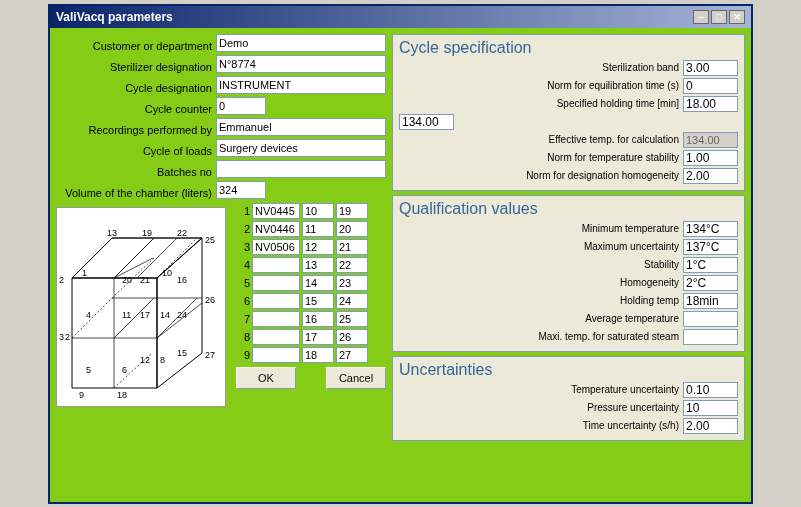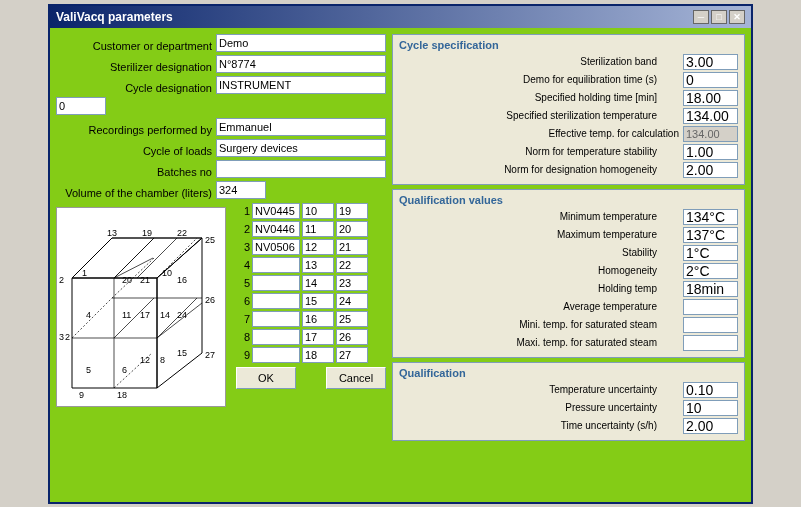--- a/index.html
+++ b/index.html
@@ -112,22 +112,22 @@
     .table-cell-input {
       width: 48px;
       height: 16px;
       border: 1px solid #7f9db9;
       background: white;
       font-size: 11px;
       padding: 0 2px;
     }
     .section-label {
       color: #336699;
-      font-weight: bold;
-      font-size: 11px;
+      font-weight: normal;
+      font-size: 16px;
       margin-bottom: 3px;
     }
     .right-section {
       border: 1px solid #7f9db9;
       padding: 4px 6px;
       margin-bottom: 4px;
       background: #ece9d8;
     }
     .right-row {
       display: flex;
@@ -138,23 +138,22 @@
       text-align: right;
       flex: 1;
       padding-right: 4px;
       font-size: 10px;
     }
     .right-input {
       width: 55px;
       height: 16px;
       border: 1px solid #7f9db9;
       background: white;
-      font-size: 14px;
+      font-size: 12px;
       padding: 0 2px;
-      margin-left: 22px;
     }
     .right-input-disabled {
       width: 55px;
       height: 16px;
       border: 1px solid #7f9db9;
       background: #d4d0c8;
       font-size: 11px;
       padding: 0 2px;
       color: #666;
     }
@@ -201,20 +200,21 @@
       </div>
       <div class="form-row">
         <span class="form-label">Sterilizer designation</span>
         <input class="form-input" type="text" value="N°8774" style="">
       </div>
       <div class="form-row">
         <span class="form-label">Cycle designation</span>
         <input class="form-input" type="text" value="INSTRUMENT" style="">
       </div>
       <div class="form-row">
+        <span class="form-label">Cycle counter</span>
         <input class="form-input-short" type="text" value="0" style="">
       </div>
       <div class="form-row">
         <span class="form-label">Recordings performed by</span>
         <input class="form-input" type="text" value="Emmanuel" style="">
       </div>
       <div class="form-row">
         <span class="form-label">Cycle of loads</span>
         <input class="form-input" type="text" value="Surgery devices" style="">
       </div>
@@ -359,29 +359,28 @@
 
     <div class="right-panel">
 
       <div class="right-section">
         <div class="section-label">Cycle specification</div>
         <div class="right-row">
           <span class="right-label">Sterilization band</span>
           <input class="right-input" type="text" value="3.00" style="">
         </div>
         <div class="right-row">
-          <span class="right-label">Demo for equilibration time (s)</span>
+          <span class="right-label">Norm for equilibration time (s)</span>
           <input class="right-input" type="text" value="0" style="">
         </div>
         <div class="right-row">
           <span class="right-label">Specified holding time [min]</span>
           <input class="right-input" type="text" value="18.00" style="">
         </div>
         <div class="right-row">
-          <span class="right-label">Specified sterilization temperature</span>
           <input class="right-input" type="text" value="134.00" style="">
         </div>
         <div class="right-row">
           <span class="right-label">Effective temp. for calculation</span>
           <input class="right-input-disabled" type="text" disabled="" value="134.00" style="">
         </div>
         <div class="right-row">
           <span class="right-label">Norm for temperature stability</span>
           <input class="right-input" type="text" value="1.00" style="">
         </div>
@@ -391,51 +390,47 @@
         </div>
       </div>
 
       <div class="right-section">
         <div class="section-label">Qualification values</div>
         <div class="right-row">
           <span class="right-label">Minimum temperature</span>
           <input class="right-input" type="text" value="134°C" style="">
         </div>
         <div class="right-row">
-          <span class="right-label">Maximum temperature</span>
+          <span class="right-label">Maximum uncertainty</span>
           <input class="right-input" type="text" value="137°C" style="">
         </div>
         <div class="right-row">
           <span class="right-label">Stability</span>
           <input class="right-input" type="text" value="1°C" style="">
         </div>
         <div class="right-row">
           <span class="right-label">Homogeneity</span>
           <input class="right-input" type="text" value="2°C" style="">
         </div>
         <div class="right-row">
           <span class="right-label">Holding temp</span>
           <input class="right-input" type="text" value="18min" style="">
         </div>
         <div class="right-row">
           <span class="right-label">Average temperature</span>
           <input class="right-input" type="text" value="" style="">
         </div>
         <div class="right-row">
-          <span class="right-label">Mini. temp. for saturated steam</span>
-          <input class="right-input" type="text" value="" style="">
-        </div>
-        <div class="right-row">
           <span class="right-label">Maxi. temp. for saturated steam</span>
           <input class="right-input" type="text" value="" style="">
         </div>
       </div>
 
       <div class="right-section">
-        <div class="section-label">Qualification</div>
+        <div class="section-label">Uncertainties</div>
         <div class="right-row">
           <span class="right-label">Temperature uncertainty</span>
           <input class="right-input" type="text" value="0.10" style="">
         </div>
         <div class="right-row">
           <span class="right-label">Pressure uncertainty</span>
           <input class="right-input" type="text" value="10" style="">
         </div>
         <div class="right-row">
           <span class="right-label">Time uncertainty (s/h)</span>

